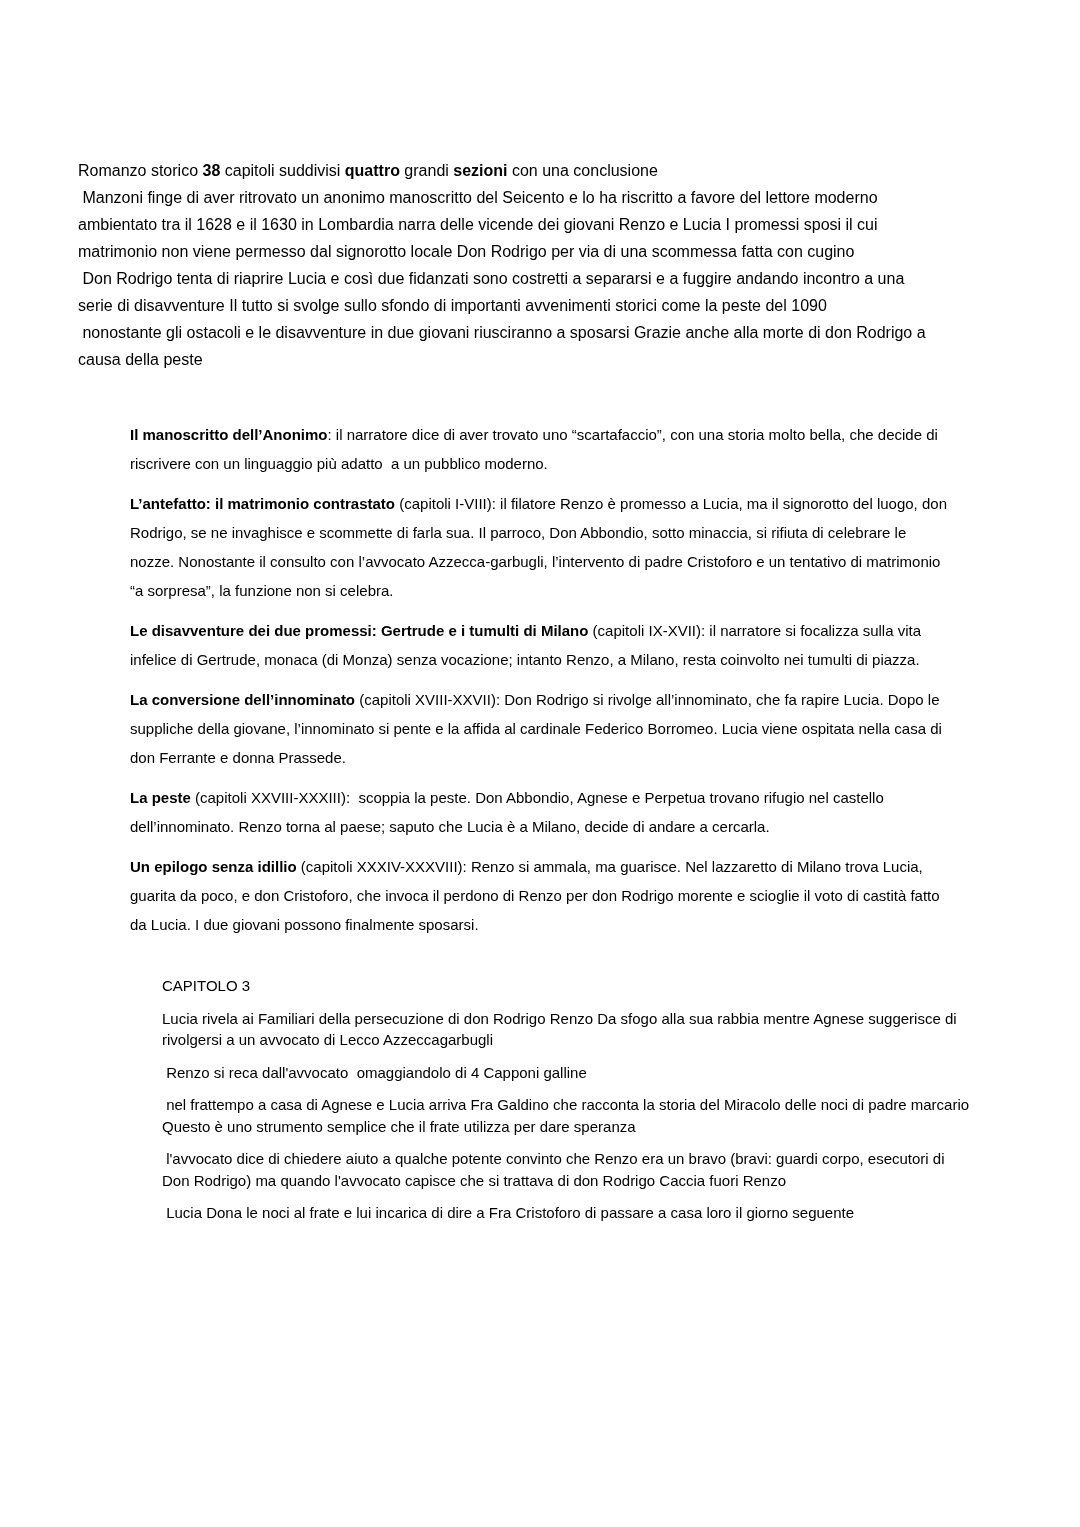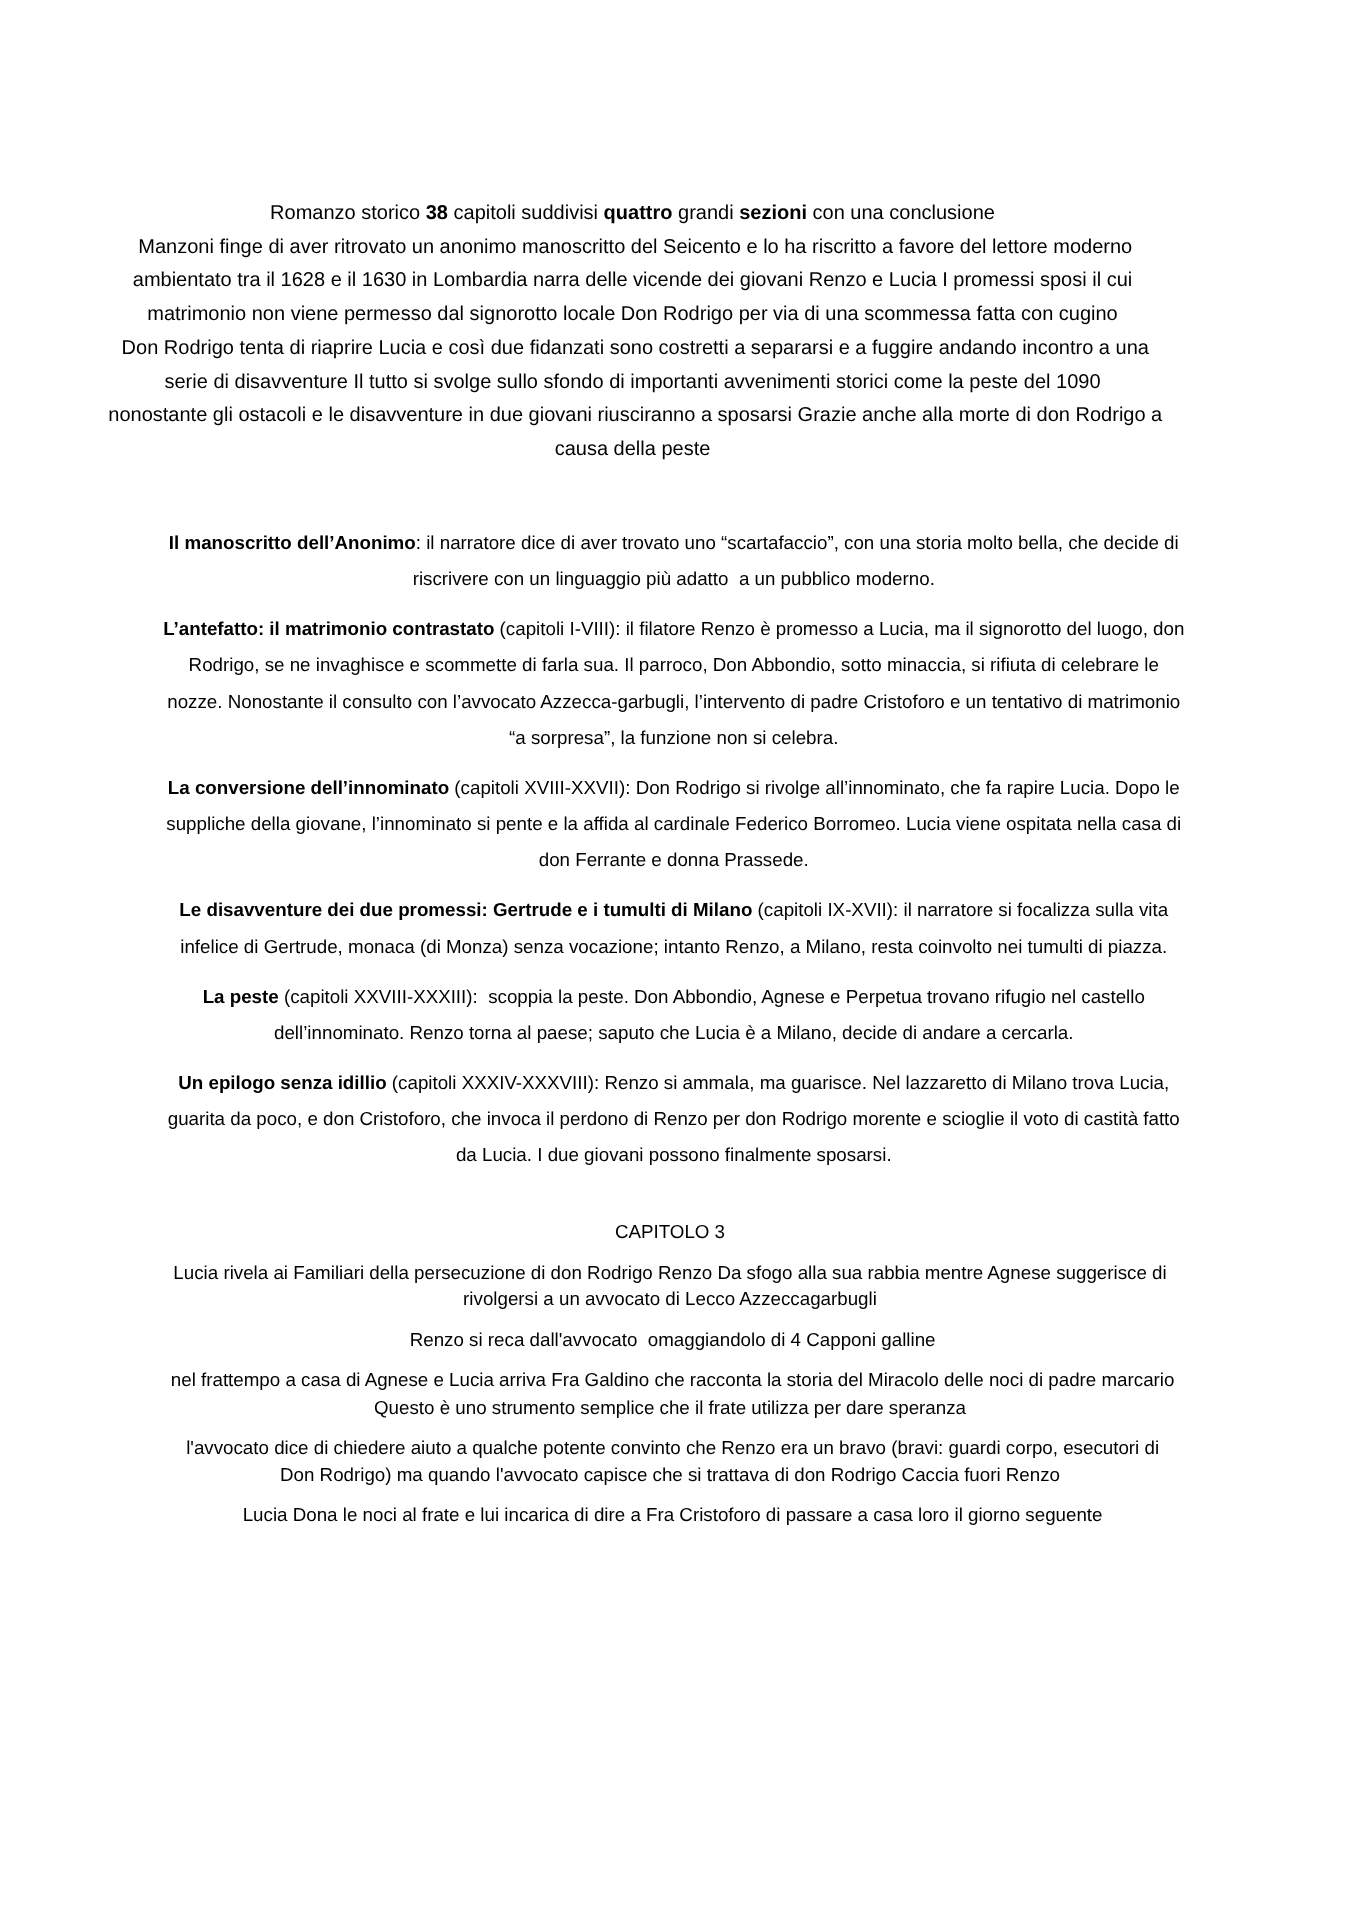--- a/index.html
+++ b/index.html
@@ -1,15 +1,15 @@
 <!DOCTYPE html>
 <html><head>
 <meta charset="utf-8">
 <style>
-  * { box-sizing: border-box; text-align: center; }
+  * { box-sizing: border-box; }
   html, body { margin: 0; padding: 0; }
   body {
     width: 1080px;
     height: 1527px;
     overflow: hidden;
     background: #ffffff;
     color: #000000;
     font-family: "Liberation Sans", "DejaVu Sans", sans-serif;
     -webkit-font-smoothing: antialiased;
   }
@@ -32,21 +32,21 @@
 
   .summary {
     margin: 47px 0 0 52px;
     width: 818px;
     font-size: 15px;
     line-height: 29px;
   }
   .summary p { margin: 0 0 11px 0; }
 
   .chapter {
-    margin: 36px 0 0 52px;
+    margin: 36px 0 0 84px;
     width: 812px;
     font-size: 15px;
     line-height: 21.5px;
   }
   .chapter-title { margin: 0 0 17px 0; }
   .chapter p { margin: 0 0 11px 0; }
 </style>
 </head>
 <body>
 
@@ -59,22 +59,22 @@
     <div class="intro-body">
       <p><span class="run"> Manzoni finge di aver ritrovato un anonimo manoscritto del Seicento e lo ha riscritto a favore del lettore moderno ambientato tra il 1628 e il 1630 in Lombardia narra delle vicende dei giovani Renzo e Lucia I promessi sposi il cui matrimonio non viene permesso dal signorotto locale Don Rodrigo per via di una scommessa fatta con cugino</span></p>
       <p><span class="run"> Don Rodrigo tenta di riaprire Lucia e così due fidanzati sono costretti a separarsi e a fuggire andando incontro a una serie di disavventure Il tutto si svolge sullo sfondo di importanti avvenimenti storici come la peste del 1090</span></p>
       <p><span class="run"> nonostante gli ostacoli e le disavventure in due giovani riusciranno a sposarsi Grazie anche alla morte di don Rodrigo a causa della peste</span></p>
     </div>
   </section>
 
   <section class="summary">
     <p><b class="run">Il manoscritto dell’Anonimo</b><span class="run">: il narratore dice di aver trovato uno “scartafaccio”, con una storia molto bella, che decide di riscrivere con un linguaggio più adatto  a un pubblico moderno.</span></p>
     <p><b class="run">L’antefatto: il matrimonio contrastato</b><span class="run"> (capitoli I-VIII): il filatore Renzo è promesso a Lucia, ma il signorotto del luogo, don Rodrigo, se ne invaghisce e scommette di farla sua. Il parroco, Don Abbondio, sotto minaccia, si rifiuta di celebrare le nozze. Nonostante il consulto con l’avvocato Azzecca-garbugli, l’intervento di padre Cristoforo e un tentativo di matrimonio “a sorpresa”, la funzione non si celebra.</span></p>
+    <p><b class="run">Le disavventure dei due promessi: Gertrude e i tumulti di Milano</b><span class="run"> (capitoli IX-XVII): il narratore si focalizza sulla vita infelice di Gertrude, monaca (di Monza) senza vocazione; intanto Renzo, a Milano, resta coinvolto nei tumulti di piazza.</span></p>
     <p><b class="run">La conversione dell’innominato</b><span class="run"> (capitoli XVIII-XXVII): Don Rodrigo si rivolge all’innominato, che fa rapire Lucia. Dopo le suppliche della giovane, l’innominato si pente e la affida al cardinale Federico Borromeo. Lucia viene ospitata nella casa di don Ferrante e donna Prassede.</span></p>
-    <p><b class="run">Le disavventure dei due promessi: Gertrude e i tumulti di Milano</b><span class="run"> (capitoli IX-XVII): il narratore si focalizza sulla vita infelice di Gertrude, monaca (di Monza) senza vocazione; intanto Renzo, a Milano, resta coinvolto nei tumulti di piazza.</span></p>
     <p><b class="run">La peste</b><span class="run"> (capitoli XXVIII-XXXIII):  scoppia la peste. Don Abbondio, Agnese e Perpetua trovano rifugio nel castello dell’innominato. Renzo torna al paese; saputo che Lucia è a Milano, decide di andare a cercarla.</span></p>
     <p><b class="run">Un epilogo senza idillio</b><span class="run"> (capitoli XXXIV-XXXVIII): Renzo si ammala, ma guarisce. Nel lazzaretto di Milano trova Lucia, guarita da poco, e don Cristoforo, che invoca il perdono di Renzo per don Rodrigo morente e scioglie il voto di castità fatto da Lucia. I due giovani possono finalmente sposarsi.</span></p>
   </section>
 
   <section class="chapter">
     <p class="chapter-title"><span class="run">CAPITOLO 3</span></p>
     <p><span class="run">Lucia rivela ai Familiari della persecuzione di don Rodrigo Renzo Da sfogo alla sua rabbia mentre Agnese suggerisce di rivolgersi a un avvocato di Lecco Azzeccagarbugli</span></p>
     <p><span class="run"> Renzo si reca dall'avvocato  omaggiandolo di 4 Capponi galline</span></p>
     <p><span class="run"> nel frattempo a casa di Agnese e Lucia arriva Fra Galdino che racconta la storia del Miracolo delle noci di padre marcario Questo è uno strumento semplice che il frate utilizza per dare speranza</span></p>
     <p><span class="run"> l'avvocato dice di chiedere aiuto a qualche potente convinto che Renzo era un bravo (bravi: guardi corpo, esecutori di Don Rodrigo) ma quando l'avvocato capisce che si trattava di don Rodrigo Caccia fuori Renzo</span></p>

